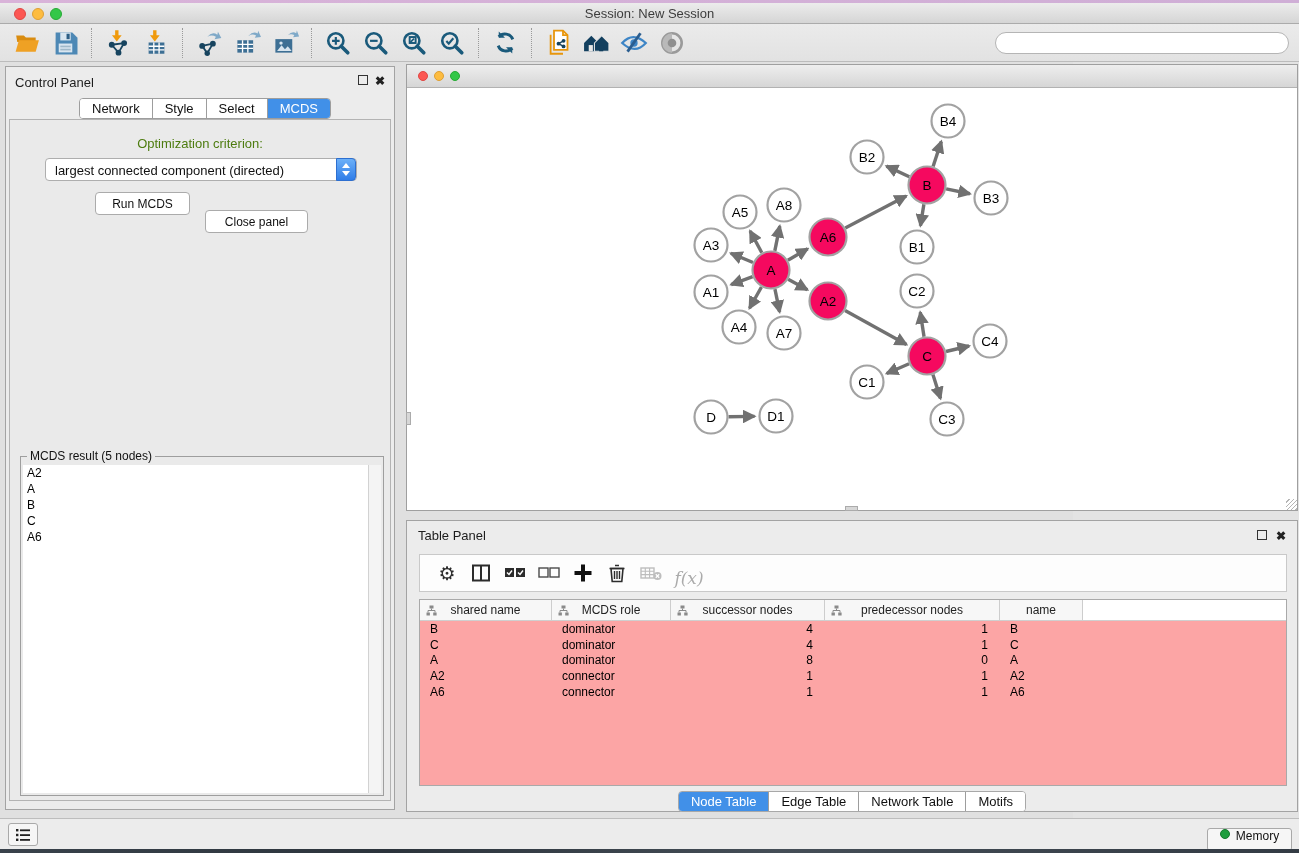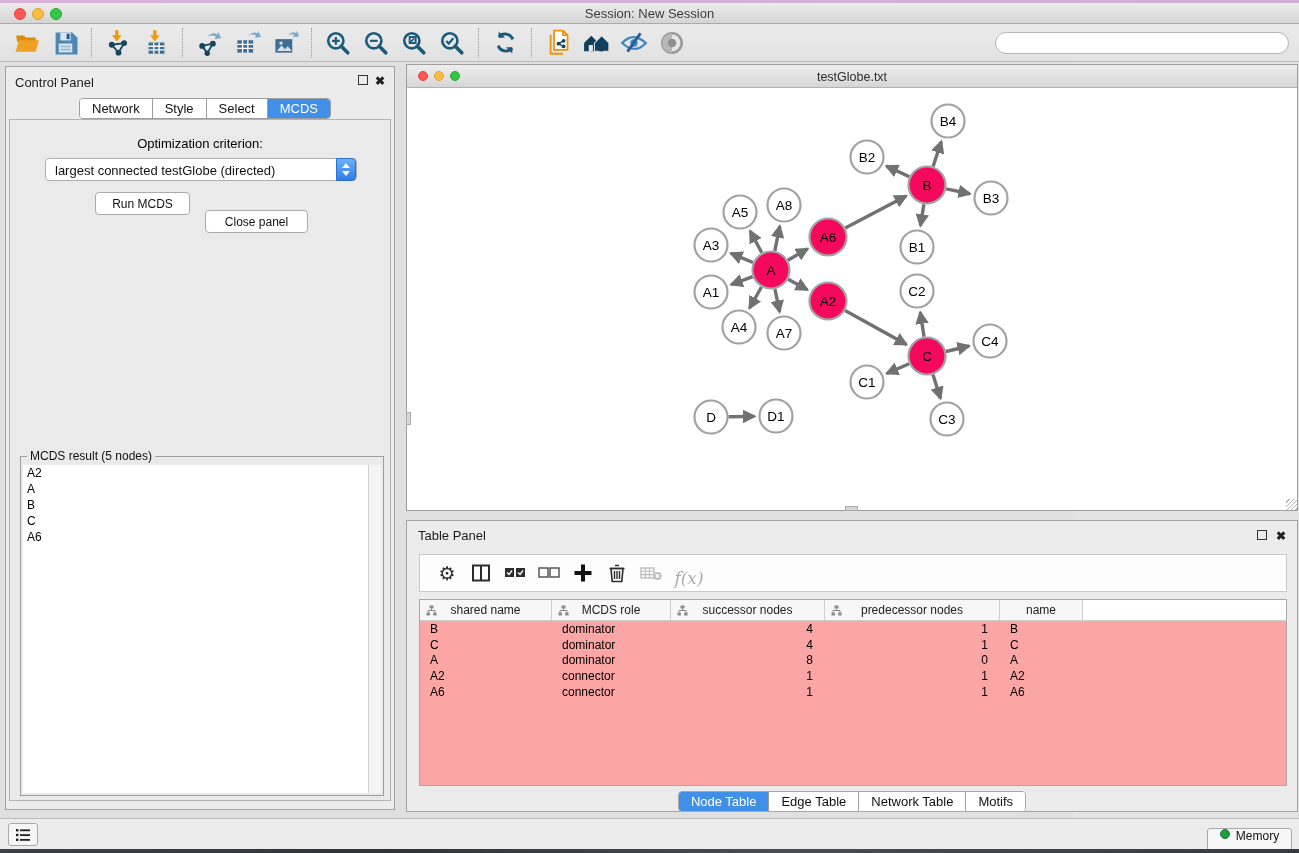--- a/index.html
+++ b/index.html
@@ -40,21 +40,21 @@
     background:#ececec; border:1px solid #a3a3a3; }
   #control-panel-title { position:absolute; left:9px; top:8px; font-size:13px; color:#1d1d1d; }
   #cp-tabs { position:absolute; left:73px; top:31px; height:21px; display:flex;
     border:1px solid #9d9d9d; border-radius:4px; overflow:hidden; background:#fff; }
   .seg-tab { font-size:13px; color:#111; background:#fff; display:flex; align-items:center; justify-content:center;
     border-right:1px solid #9d9d9d; padding:0 12px; height:100%; }
   .seg-tab:last-child { border-right:none; }
   .seg-tab.selected { background:#4190e8; color:#fff; }
   #cp-content { position:absolute; left:3px; top:52px; width:382px; height:682px;
     border:1px solid #b3b3b3; background:#eaeaea; }
-  #optimization-label { position:absolute; top:16px; left:0; right:0; text-align:center; font-size:13px; color:#000000; }
+  #optimization-label { position:absolute; top:16px; left:0; right:0; text-align:center; font-size:13px; color:#4d7c0f; }
   #criterion-dropdown { position:absolute; left:35px; top:38px; width:312px; height:23px;
     background:#fff; border:1px solid #aeaeae; border-radius:4px; }
   #criterion-dropdown .dd-text { position:absolute; left:9px; top:4px; font-size:13px; color:#111; }
   #criterion-dropdown .dd-stepper { position:absolute; right:0; top:-1px; bottom:-1px; width:20px;
     background:linear-gradient(#6cb0f8,#2f7de8); border-radius:0 4px 4px 0; border:1px solid #2d6fd0; }
   .dd-up { position:absolute; left:5px; top:4px; width:0; height:0; border-left:4px solid transparent; border-right:4px solid transparent; border-bottom:5px solid #fff; }
   .dd-down { position:absolute; left:5px; bottom:4px; width:0; height:0; border-left:4px solid transparent; border-right:4px solid transparent; border-top:5px solid #fff; }
   .cp-btn { position:absolute; top:72px; height:23px; background:#fff; border:1px solid #ababab; border-radius:4px;
     font-size:12px; color:#111; font-family:"Liberation Sans",sans-serif; }
   #run-mcds-btn { left:85px; width:95px; }
@@ -281,21 +281,21 @@
         <div class="seg-tab">Network</div>
         <div class="seg-tab">Style</div>
         <div class="seg-tab">Select</div>
         <div class="seg-tab selected">MCDS</div>
       </div>
 
       <div id="cp-content">
         <div id="optimization-label">Optimization criterion:</div>
 
         <div id="criterion-dropdown">
-          <span class="dd-text">largest connected testGlobe (directed)</span>
+          <span class="dd-text">largest connected component (directed)</span>
           <span class="dd-stepper">
             <span class="dd-up"></span>
               <span class="dd-down"></span>
           </span>
         </div>
 
         <button class="cp-btn" id="run-mcds-btn">Run MCDS</button>
         <button class="cp-btn" id="close-panel-btn">Close panel</button>
 
         <div id="mcds-result-group">
@@ -310,21 +310,20 @@
           </div>
         </div>
       </div>
     </div>
 
     <div id="network-window">
       <div id="nw-titlebar">
         <span class="traffic tl-red" style="left:11px;"></span>
         <span class="traffic tl-yellow" style="left:27px;"></span>
         <span class="traffic tl-green" style="left:43px;"></span>
-        <div id="nw-title">testGlobe.txt</div>
       </div>
       <div id="nw-canvas">
         <svg id="graph-svg" width="890" height="422">
             <defs>
               <marker id="arrow" viewBox="0 0 10 10" refX="8.5" refY="5" markerWidth="4" markerHeight="4" orient="auto-start-reverse">
                 <path d="M0,0 L10,5 L0,10 z" fill="#717171"></path>
               </marker>
             </defs>
             <line x1="345.6919118402111" y1="188.71296565858924" x2="324.1858407915621" y2="196.5985250430939" stroke="#717171" stroke-width="3.4" marker-end="url(#arrow)"></line>
             <line x1="381.13043609646604" y1="191.3165529647447" x2="400.3556282940025" y2="201.77235924761538" stroke="#717171" stroke-width="3.4" marker-end="url(#arrow)"></line>

